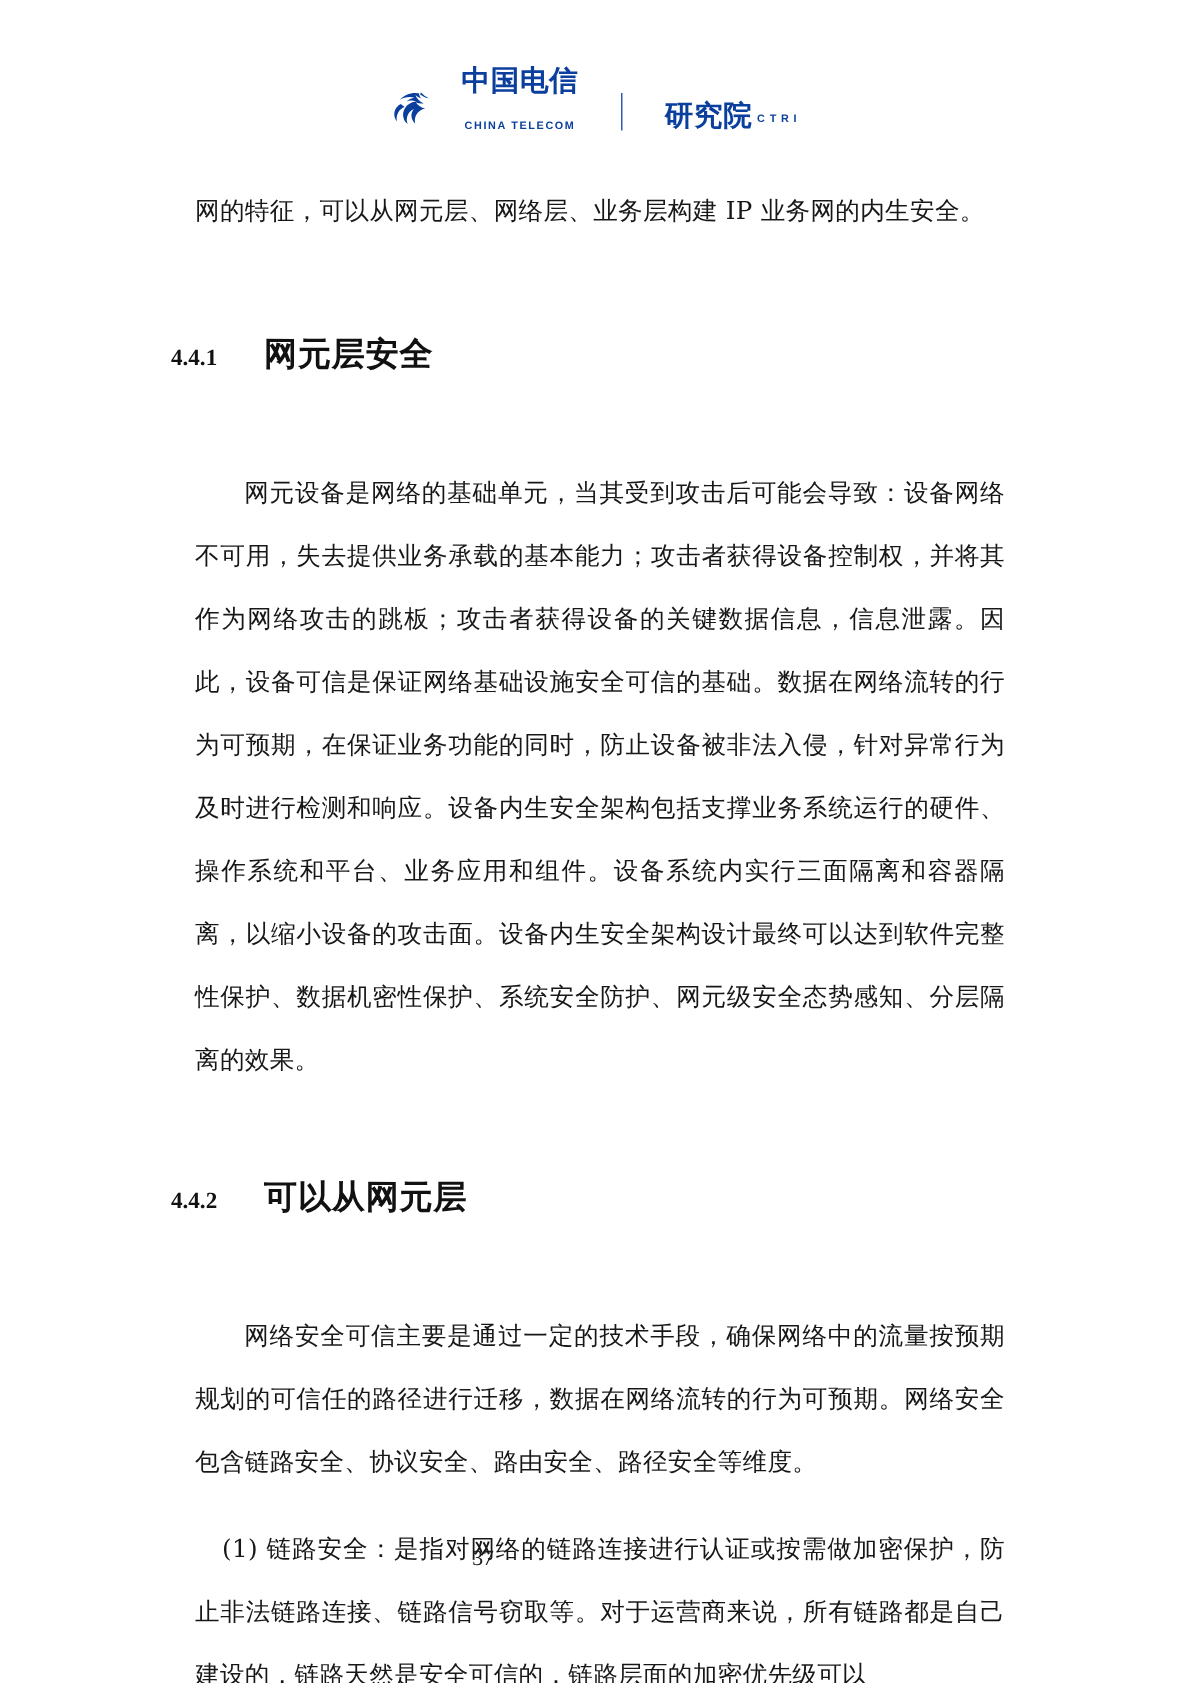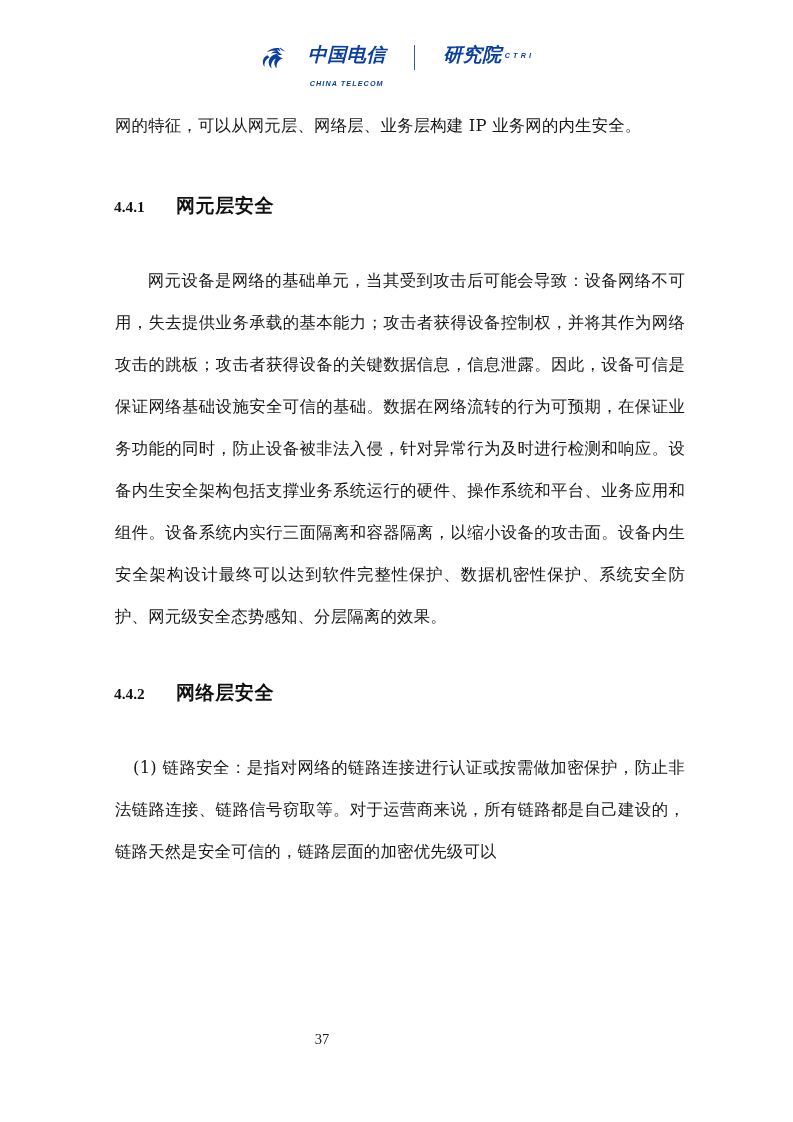--- a/index.html
+++ b/index.html
@@ -29,24 +29,23 @@
     top: 40px;
     left: 0;
     width: 793px;
     height: 52px;
     display: flex;
     align-items: center;
     justify-content: center;
   }
   .logo {
     display: flex;
-    align-items: flex-start;
+    align-items: flex-end;
     gap: 21px;
     color: #0b3f9e;
-    font-style: italic;
   }
   .logo-mark {
     width: 28px;
     height: 28px;
     flex: 0 0 28px;
     position: relative;
     top: -1px;
   }
   .logo-mark svg { display: block; }
 
@@ -114,21 +113,21 @@
   }
 
   
   .para {
     font-family: "DejaVu Serif", "Liberation Serif", serif;
     font-size: 16.4px;
     line-height: 42px;
     text-align: justify;
     text-justify: inter-character;
     color: #171717;
-    margin: 1px;
+    margin: 16px;
     letter-spacing: 0.2px;
   }
   .para.indent { text-indent: 2em; }
   .para.indent-1 { text-indent: 1.1em; }
 
   
   .heading {
     font-family: "DejaVu Sans", "Liberation Sans", sans-serif;
     font-weight: 700;
     font-size: 16.6px;
@@ -140,21 +139,21 @@
   .heading-num {
     font-family: Liberation Serif, serif;
     font-weight: 700;
     font-size: 15.4px;
     width: 62px;
     flex: 0 0 62px;
   }
   .heading-text {
     font-family: "DejaVu Sans", "Liberation Sans", sans-serif;
     font-weight: 700;
-    font-size: 19px;
+    font-size: 22px;
     letter-spacing: 0.6px;
   }
 
   .gap-before-h1 { height: 48px; }
   .gap-after-h1  { height: 44px; }
   .gap-before-h2 { height: 44px; }
   .gap-after-h2  { height: 44px; }
 
   
   .page-footer {
@@ -212,25 +211,26 @@
     </div>
 
     <div class="gap-after-h1"></div>
 
     <p class="para indent">网元设备是网络的基础单元，当其受到攻击后可能会导致：设备网络不可用，失去提供业务承载的基本能力；攻击者获得设备控制权，并将其作为网络攻击的跳板；攻击者获得设备的关键数据信息，信息泄露。因此，设备可信是保证网络基础设施安全可信的基础。数据在网络流转的行为可预期，在保证业务功能的同时，防止设备被非法入侵，针对异常行为及时进行检测和响应。设备内生安全架构包括支撑业务系统运行的硬件、操作系统和平台、业务应用和组件。设备系统内实行三面隔离和容器隔离，以缩小设备的攻击面。设备内生安全架构设计最终可以达到软件完整性保护、数据机密性保护、系统安全防护、网元级安全态势感知、分层隔离的效果。</p>
 
     <div class="gap-before-h2"></div>
 
     <div class="heading">
       <span class="heading-num">4.4.2</span>
-      <span class="heading-text">网络层安全</span>
+      <span class="heading-text">可以从网元层</span>
     </div>
 
     <div class="gap-after-h2"></div>
 
+    <p class="para indent">网络安全可信主要是通过一定的技术手段，确保网络中的流量按预期规划的可信任的路径进行迁移，数据在网络流转的行为可预期。网络安全包含链路安全、协议安全、路由安全、路径安全等维度。</p>
 
     <p class="para indent-1">(1) 链路安全：是指对网络的链路连接进行认证或按需做加密保护，防止非法链路连接、链路信号窃取等。对于运营商来说，所有链路都是自己建设的，链路天然是安全可信的，链路层面的加密优先级可以</p>
 
   </div>
 
   <div class="page-footer">
     <span class="page-number">37</span>
   </div>
 
 </div>

